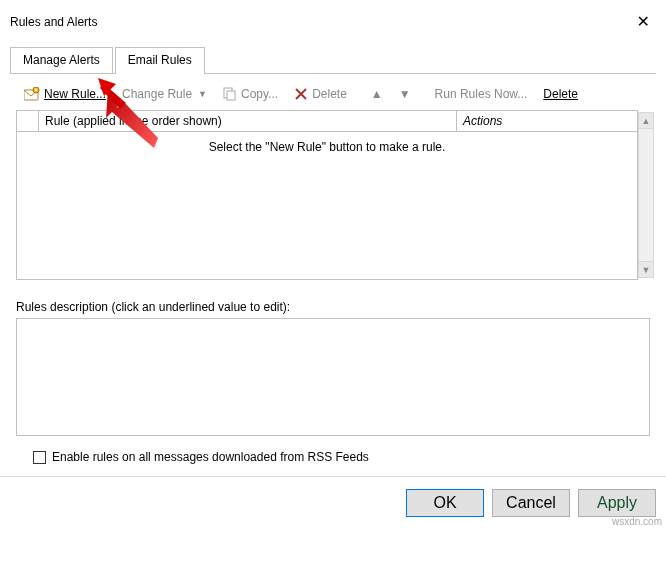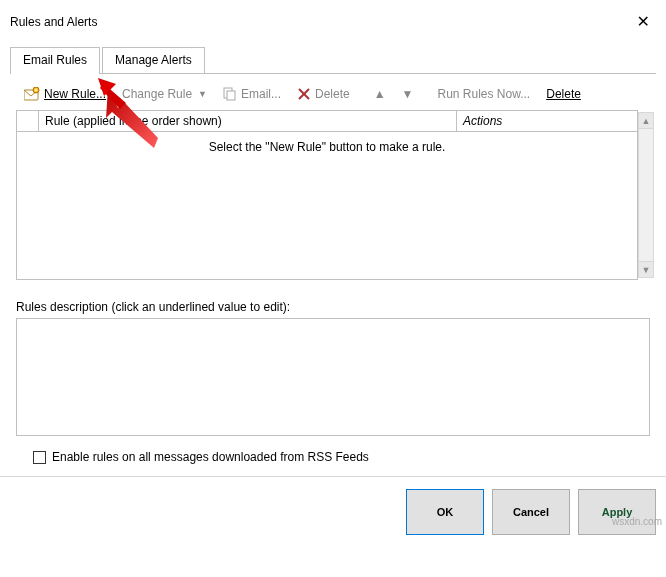--- a/index.html
+++ b/index.html
@@ -140,26 +140,25 @@
     margin: 12px 0 8px 0;
   }
   .footer {
     display: flex;
     justify-content: flex-end;
     gap: 8px;
     padding: 4px 10px 10px 10px;
   }
   .btn {
     min-width: 78px;
-    padding: 16px 10px;
+    padding: 4px 10px;
     border: 1px solid #adadad;
     background: #e1e1e1;
     text-align: center;
-    font-size: 11px;
-    font-weight: bold;
+    font-size: 16px;
   }
   .btn.default {
     outline: 1px solid #0078d7;
     outline-offset: -1px;
   }
   .btn.disabled { color: #14532d; }
   .dropdown-arrow {
     font-size: 9px;
     color: #888;
     margin-left: 2px;
@@ -180,25 +179,25 @@
 </style>
 </head>
 <body>
 
 <div class="titlebar">
   <span class="title">Rules and Alerts</span>
   <span class="close">✕</span>
 </div>
 
 <div class="tabs">
+  <div class="tab inactive">
+    <span>Manage Alerts</span>
+  </div>
   <div class="tab active">
     <span>Email Rules</span>
-  </div>
-  <div class="tab inactive">
-    <span>Manage Alerts</span>
   </div>
 </div>
 
 <div class="toolbar">
   <span class="tbtn">
     <svg width="16" height="14" viewBox="0 0 16 14">
       <rect x="0" y="3" width="14" height="10" rx="1" fill="#fff" stroke="#b08a2e"></rect>
       <polyline points="0,3 7,9 14,3" fill="none" stroke="#b08a2e"></polyline>
       <circle cx="12" cy="3" r="3" fill="#ffb400" stroke="#b07000"></circle>
       <line x1="12" y1="1.5" x2="12" y2="4.5" stroke="#fff"></line>
@@ -210,21 +209,21 @@
   <span class="tbtn disabled">
     <span>Change Rule</span>
     <span class="dropdown-arrow">▼</span>
   </span>
 
   <span class="tbtn disabled">
     <svg width="14" height="14" viewBox="0 0 14 14">
       <rect x="1" y="1" width="8" height="10" fill="#fff" stroke="#aaa"></rect>
       <rect x="4" y="4" width="8" height="9" fill="#fff" stroke="#aaa"></rect>
     </svg>
-    <span>Email...</span>
+    <span>Copy...</span>
   </span>
 
   <span class="tbtn disabled">
     <svg width="14" height="14" viewBox="0 0 14 14">
       <line x1="2" y1="2" x2="12" y2="12" stroke="#aa3333" stroke-width="2"></line>
       <line x1="12" y1="2" x2="2" y2="12" stroke="#aa3333" stroke-width="2"></line>
     </svg>
     <span>Delete</span>
   </span>
 

